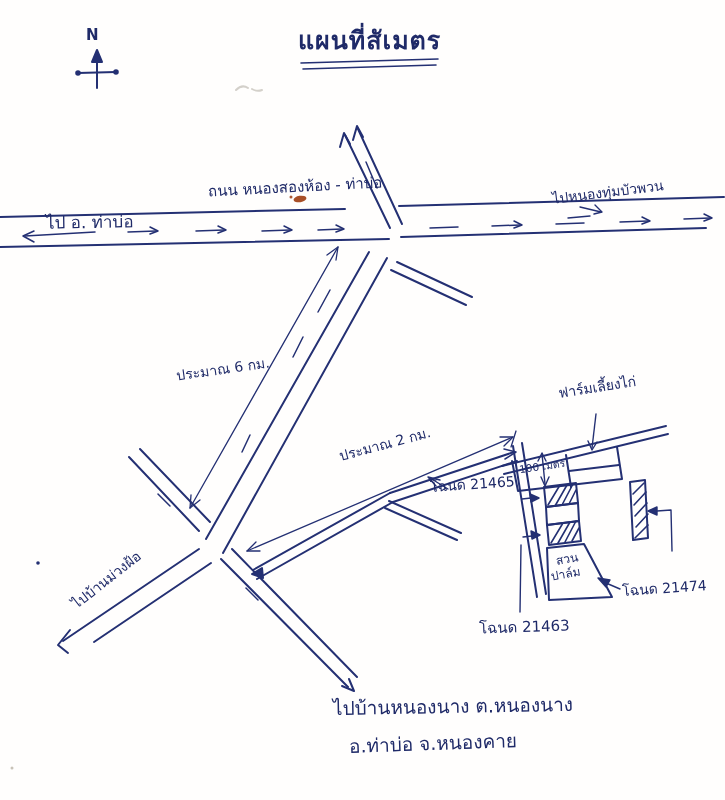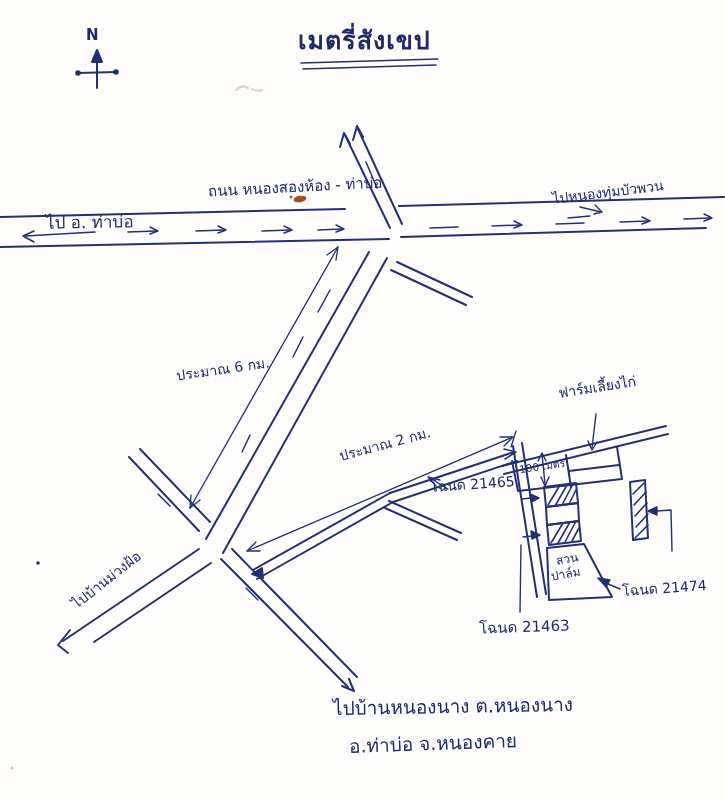--- a/index.html
+++ b/index.html
@@ -232,21 +232,21 @@
         <path d="M595,205 L602,212 L594,214"></path>
       </g>
 
       <g stroke="none">
         <ellipse cx="300" cy="199" rx="6.5" ry="3.2" fill="#9e3c0f" opacity="0.9" transform="rotate(-8 300 199)"></ellipse>
         <circle cx="291" cy="197" r="1.5" fill="#9e3c0f" opacity="0.85"></circle>
       </g>
     </g>
   </svg>
 
-  <div class="txt title" style="left:298px;top:28px;">เมตรี่สังเขป</div>
+  <div class="txt title" style="left:298px;top:28px;">แผนที่สัเมตร</div>
   <div class="txt north-n" style="left:86px;top:28px;">N</div>
 
   <div class="txt road-name" style="left:208px;top:180px;">ถนน หนองสองห้อง - ท่าบ่อ</div>
   <div class="txt to-left" style="left:46px;top:214px;">ไป อ. ท่าบ่อ</div>
   <div class="txt to-right" style="left:552px;top:185px;">ไปหนองทุ่มบัวพวน</div>
 
   <div class="txt approx6" style="left:176px;top:362px;">ประมาณ 6 กม.</div>
   <div class="txt approx2" style="left:338px;top:437px;">ประมาณ 2 กม.</div>
 
   <div class="txt to-sw" style="left:74px;top:598px;">ไปบ้านม่วงฝ้อ</div>

